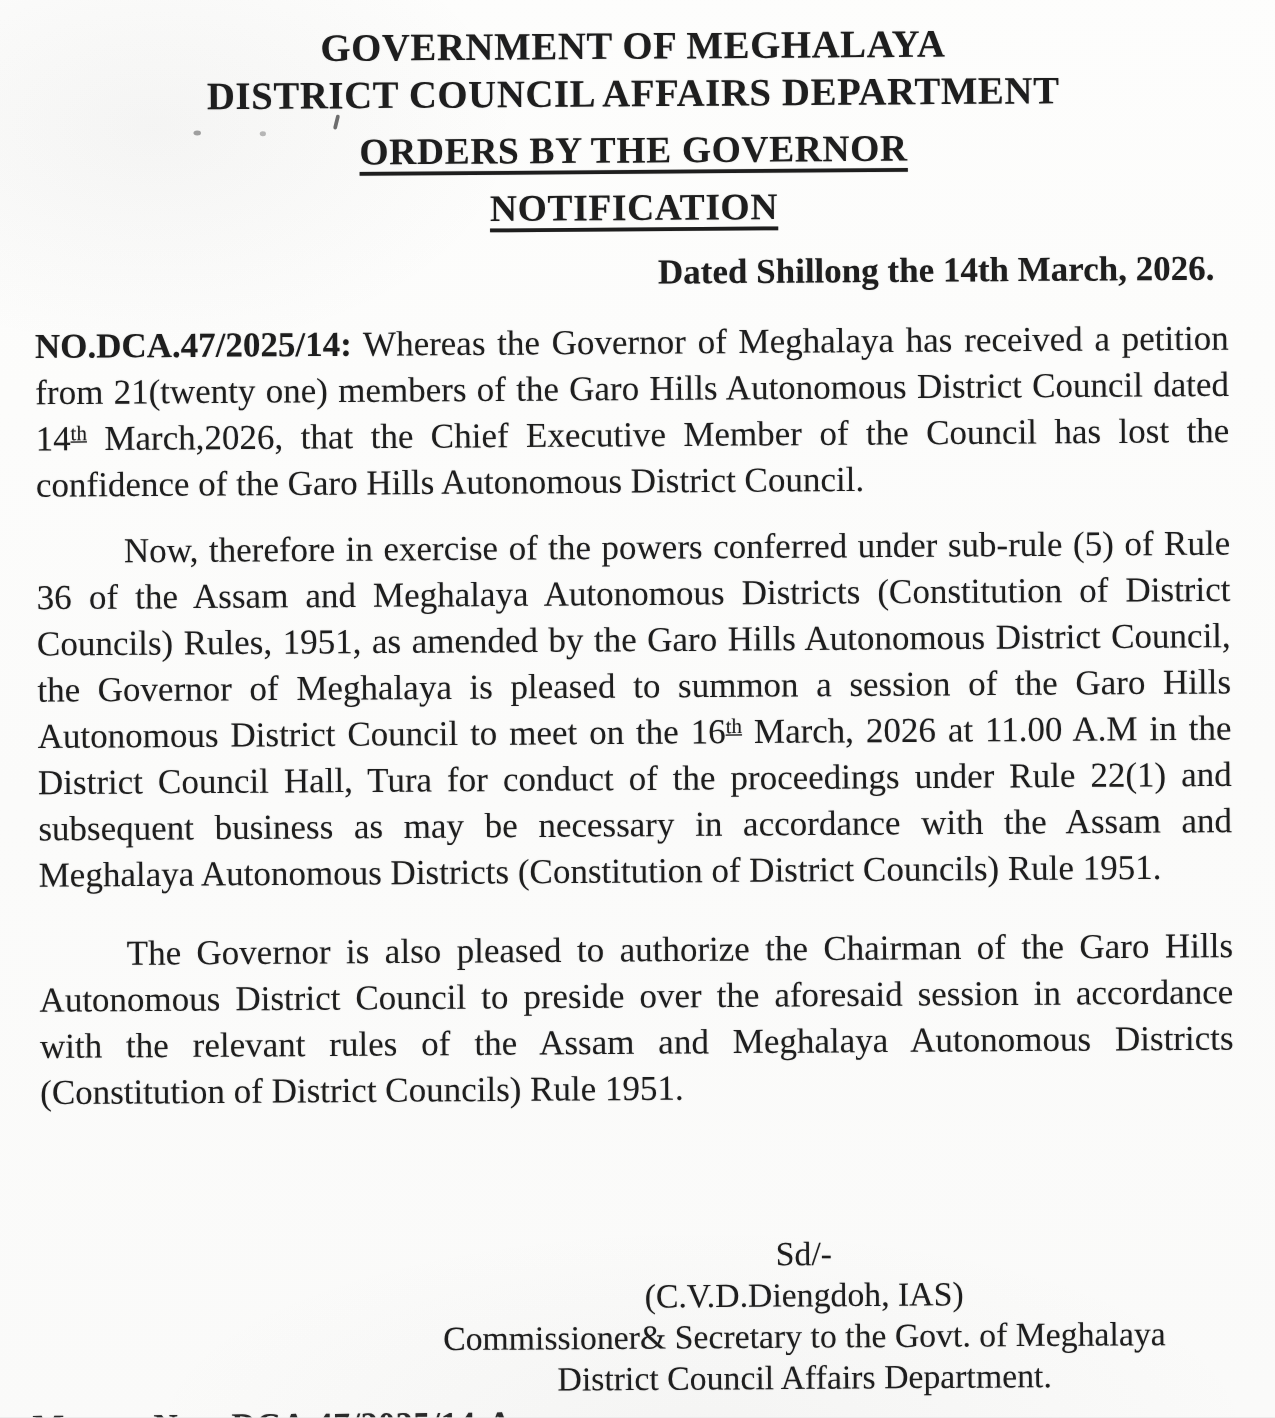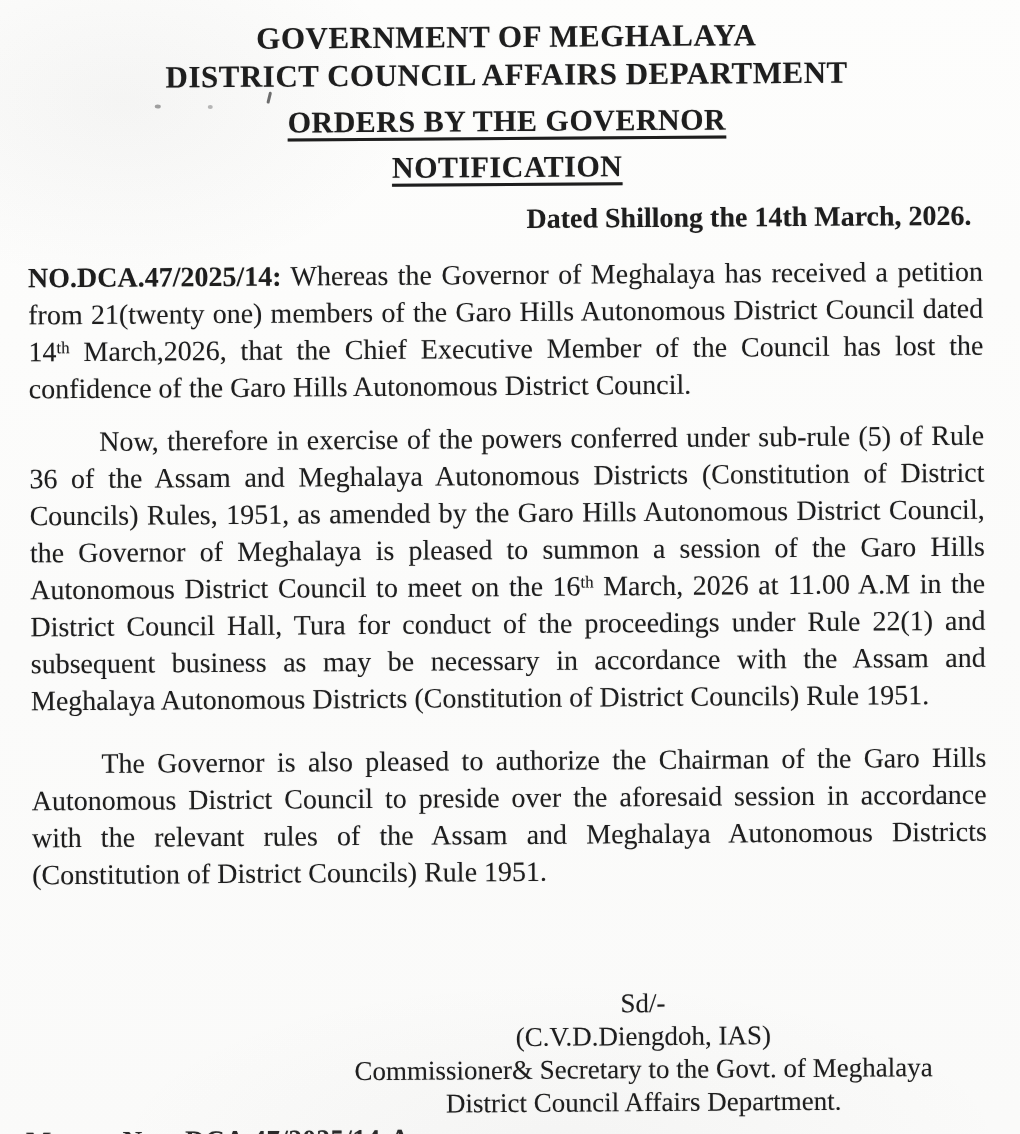--- a/index.html
+++ b/index.html
@@ -86,20 +86,21 @@
   }
   .body-text p:nth-of-type(3) {
     margin-top: 26px;
   }
   .body-text sup {
     font-size: 0.6em;
     line-height: 0;
     vertical-align: baseline;
     position: relative;
     top: -0.45em;
+    text-decoration: underline;
   }
   .seg-bold { font-weight: bold; }
   
   .signature {
     position: absolute;
     top: 986px;
     left: 245px;
     width: 790px;
     text-align: center;
     font-size: 27px;

